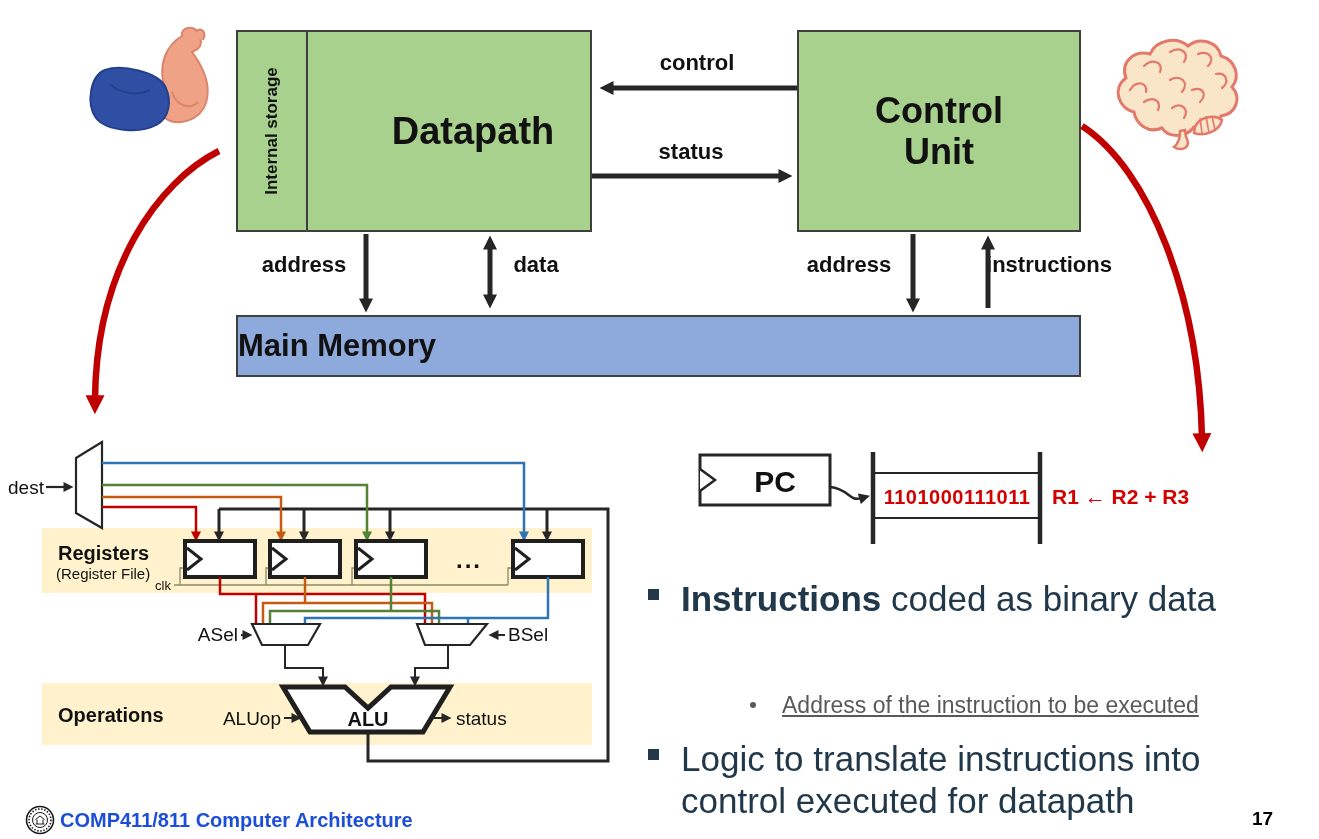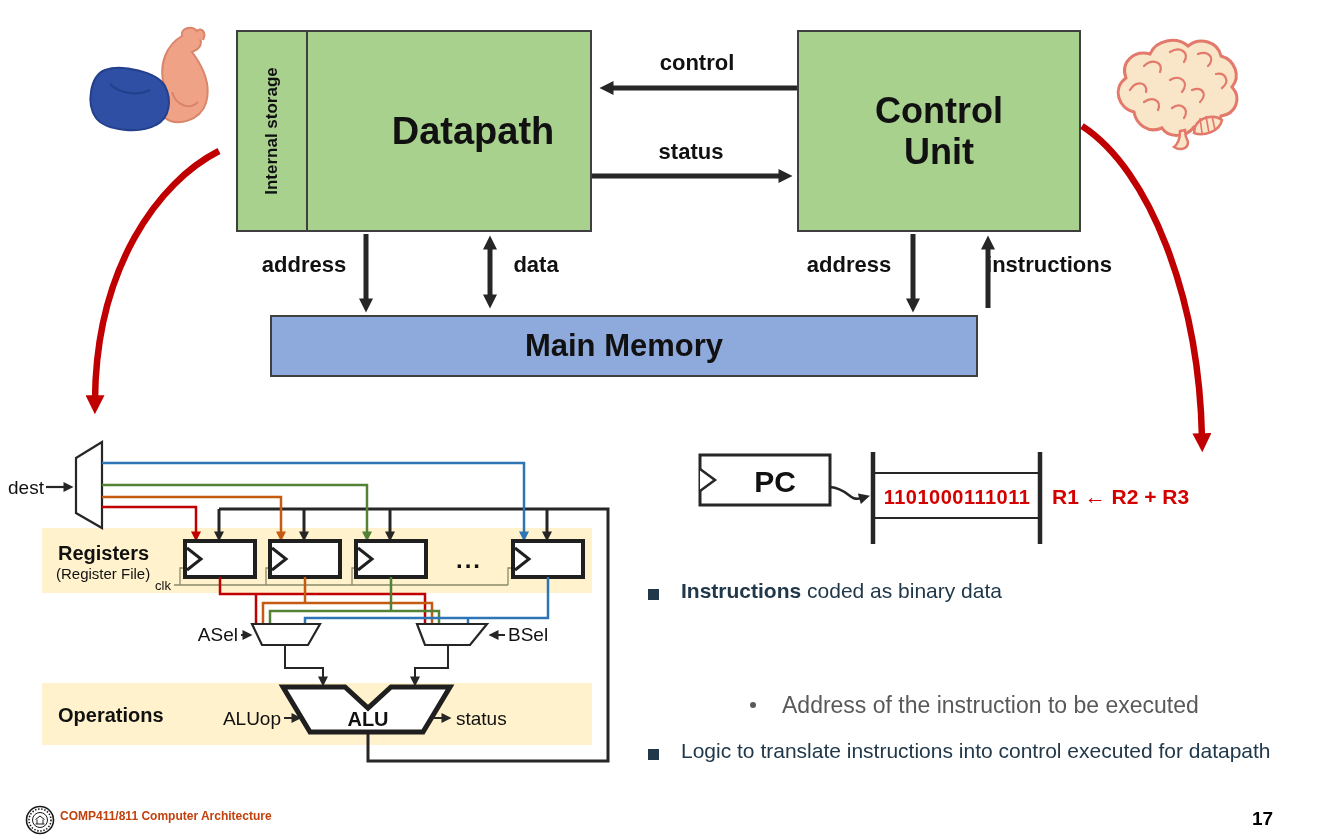--- a/index.html
+++ b/index.html
@@ -12,34 +12,34 @@
   svg text{font-family:"Liberation Sans",sans-serif;}
 
   
   .greenbox{background:#A9D18E;border:2px solid #3f3f3f;box-sizing:border-box;}
   .datapath{left:236px;top:30px;width:356px;height:202px;display:flex;}
   .dp-strip{width:68px;border-right:2px solid #3f3f3f;display:flex;align-items:center;justify-content:center;}
   .dp-strip span{transform:rotate(-90deg);white-space:nowrap;font-weight:bold;font-size:17px;color:#111;}
   .dp-main{flex:1;display:flex;align-items:center;justify-content:center;font-weight:bold;font-size:38px;color:#111;margin-left:48px;}
   .cunit{left:797px;top:30px;width:284px;height:202px;display:flex;align-items:center;justify-content:center;
          font-weight:bold;font-size:36px;color:#111;text-align:center;line-height:1.15;}
-  .memory{left:236px;top:315px;width:708px;height:62px;background:#8EA9DB;border:2px solid #3f3f3f;box-sizing:border-box;
-          display:flex;align-items:center;justify-content:center;font-weight:bold;font-size:31px;color:#111;margin-left:34px;}
+  .memory{left:236px;top:315px;width:845px;height:62px;background:#8EA9DB;border:2px solid #3f3f3f;box-sizing:border-box;
+          display:flex;align-items:center;justify-content:flex-start;font-weight:bold;font-size:31px;color:#111;}
   .alabel{font-weight:bold;font-size:22px;color:#111;transform:translateX(-50%);white-space:nowrap;}
 
   
-  .bullet{left:648px;display:flex;align-items:flex-start;color:#21384A;font-size:21px;line-height:1.2;}
+  .bullet{left:648px;display:flex;align-items:flex-start;color:#21384A;font-size:35px;line-height:1.2;}
   .sq{flex:0 0 auto;width:11px;height:11px;background:#21384A;margin:11px 22px 0 0;}
   .btxt{display:inline;}
   .btxt .bold{font-weight:bold;}
-  .subbullet{left:750px;display:flex;align-items:flex-start;color:#595959;font-size:23px;line-height:1.2;}
+  .subbullet{left:750px;display:flex;align-items:flex-start;color:#595959;font-size:23px;line-height:1.2;text-decoration:underline;}
   .dot{flex:0 0 auto;width:6px;height:6px;border-radius:50%;background:#595959;margin:10px 26px 0 0;}
 
   
-  .footer-text{left:60px;top:809px;font-weight:bold;font-size:12px;color:#c2410c;}
+  .footer-text{left:60px;top:809px;font-weight:bold;font-size:20px;color:#1d4ed8;}
   .pagenum{left:1252px;top:808px;font-weight:bold;font-size:19px;color:#000000;}
 </style>
 </head>
 <body>
 
 <div class="slide">
 
   <div class="abs greenbox datapath">
     <div class="dp-strip">
       <span>Internal storage</span>

